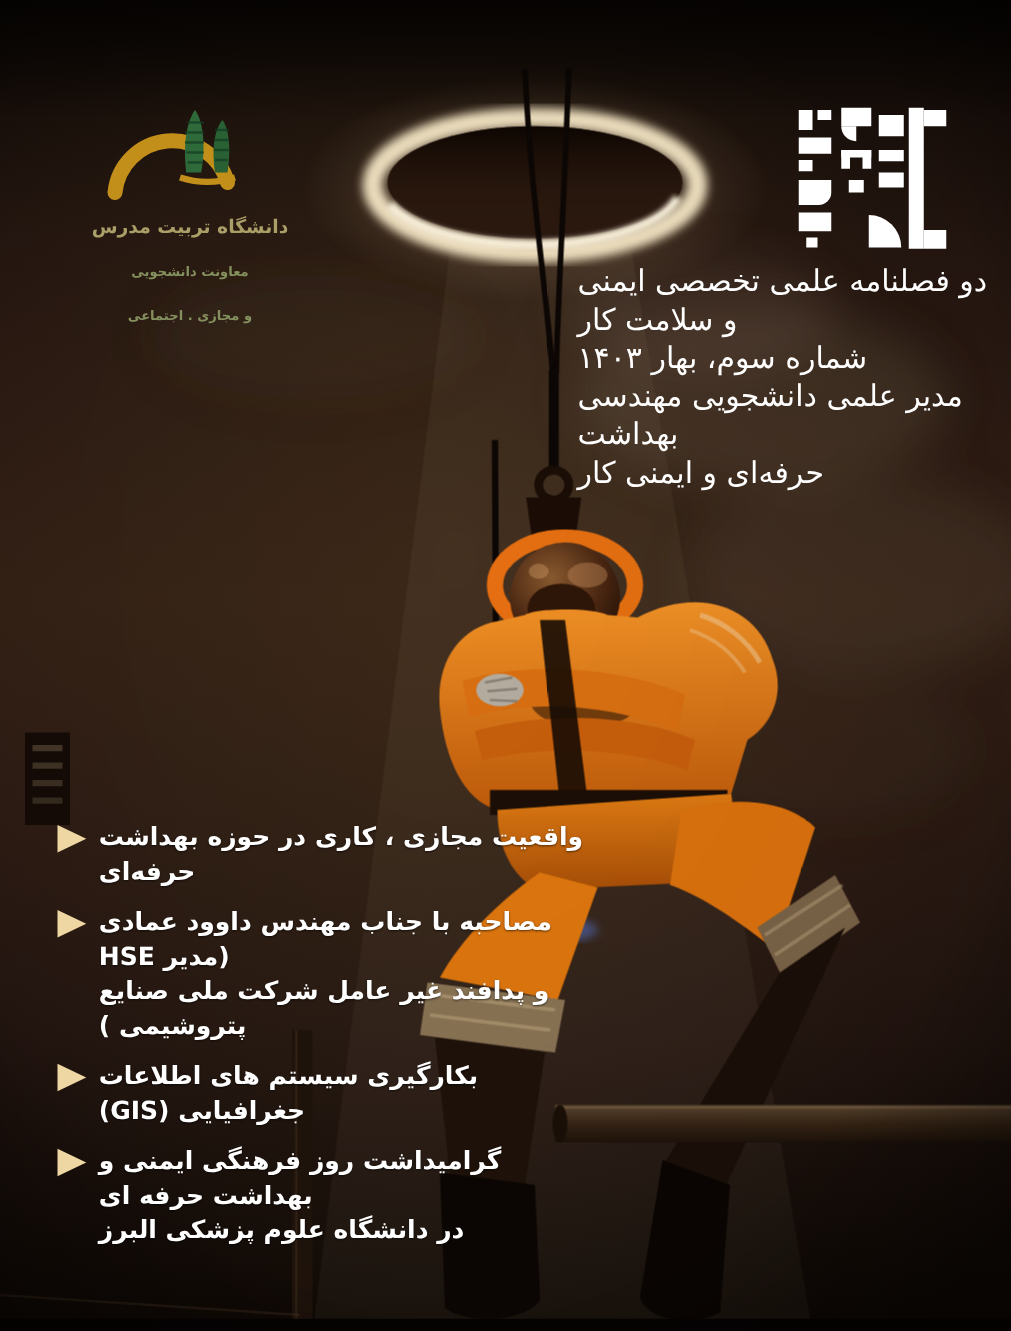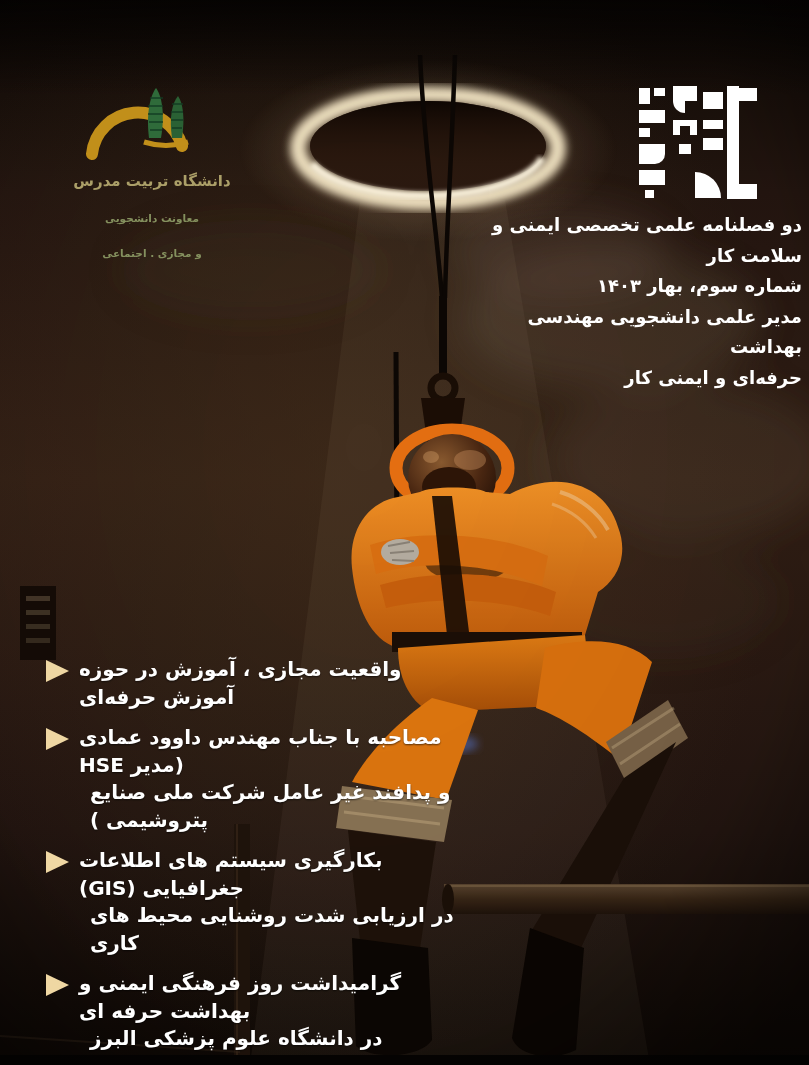--- a/index.html
+++ b/index.html
@@ -8,32 +8,32 @@
   .cover svg{display:block;}
   .scene{position:absolute;left:0;top:0;}
 
   
   .uni{position:absolute;left:66px;top:82px;width:172px;text-align:center;}
   .uni-name{margin-top:12px;font-size:15px;font-weight:bold;color:#ab9f68;direction:rtl;}
   .uni-sub{font-size:10.5px;line-height:14px;color:#84905e;direction:rtl;font-weight:bold;margin-top:21px;}
 
   
   .kufic{position:absolute;left:633px;top:86px;}
-  .jhead{position:absolute;left:462px;top:210px;width:340px;text-align:right;
-         direction:rtl;color:#ffffff;font-weight:bold;font-size:18px;line-height:30.5px;}
+  .jhead{position:absolute;left:462px;top:210px;width:340px;text-align:left;
+         direction:rtl;color:#ffffff;font-weight:normal;font-size:24px;line-height:30.5px;}
 
   
   .toc{position:absolute;left:46px;top:656px;width:430px;}
   .toc-item{display:flex;align-items:flex-start;gap:10px;margin-bottom:13px;}
   .tri{width:0;height:0;margin-top:4px;flex:0 0 auto;
        border-top:11px solid transparent;border-bottom:11px solid transparent;
        border-left:23px solid #efd7a3;}
   .toc-text{direction:rtl;text-align:left;color:#ffffff;font-weight:bold;
             font-size:20px;line-height:27.5px;text-shadow:0 1px 2px rgba(0,0,0,.6);}
-  .toc-text .l2{margin-left:11px;}
+  .toc-text .l2{}
 </style>
 </head>
 <body>
 
 <div class="cover">
 
   <svg class="scene" width="809" height="1065" viewBox="0 0 809 1065" aria-hidden="true">
     <defs>
       <linearGradient id="wallGrad" x1="0" y1="0" x2="0" y2="1">
         <stop offset="0" stop-color="#100a06"></stop>
@@ -235,37 +235,36 @@
     <div>شماره سوم، بهار ۱۴۰۳</div>
     <div>مدیر علمی دانشجویی مهندسی بهداشت</div>
     <div>حرفه‌ای و ایمنی کار</div>
   </div>
 
   <div class="toc">
 
     <div class="toc-item">
       <span class="tri"></span>
       <div class="toc-text" dir="rtl">
-        <div>واقعیت مجازی ، آموزش در حوزه آموزش حرفه‌ای</div>
+        <div>واقعیت مجازی ، کاری در حوزه بهداشت حرفه‌ای</div>
       </div>
     </div>
 
     <div class="toc-item">
       <span class="tri"></span>
       <div class="toc-text" dir="rtl">
         <div>مصاحبه با جناب مهندس داوود عمادی (مدیر HSE</div>
         <div class="l2">و پدافند غیر عامل شرکت ملی صنایع پتروشیمی )</div>
       </div>
     </div>
 
     <div class="toc-item">
       <span class="tri"></span>
       <div class="toc-text" dir="rtl">
         <div>بکارگیری سیستم های اطلاعات جغرافیایی (GIS)</div>
-        <div class="l2">در ارزیابی شدت روشنایی محیط های کاری</div>
       </div>
     </div>
 
     <div class="toc-item">
       <span class="tri"></span>
       <div class="toc-text" dir="rtl">
         <div>گرامیداشت روز فرهنگی ایمنی و بهداشت حرفه ای</div>
         <div class="l2">در دانشگاه علوم پزشکی البرز</div>
       </div>
     </div>

